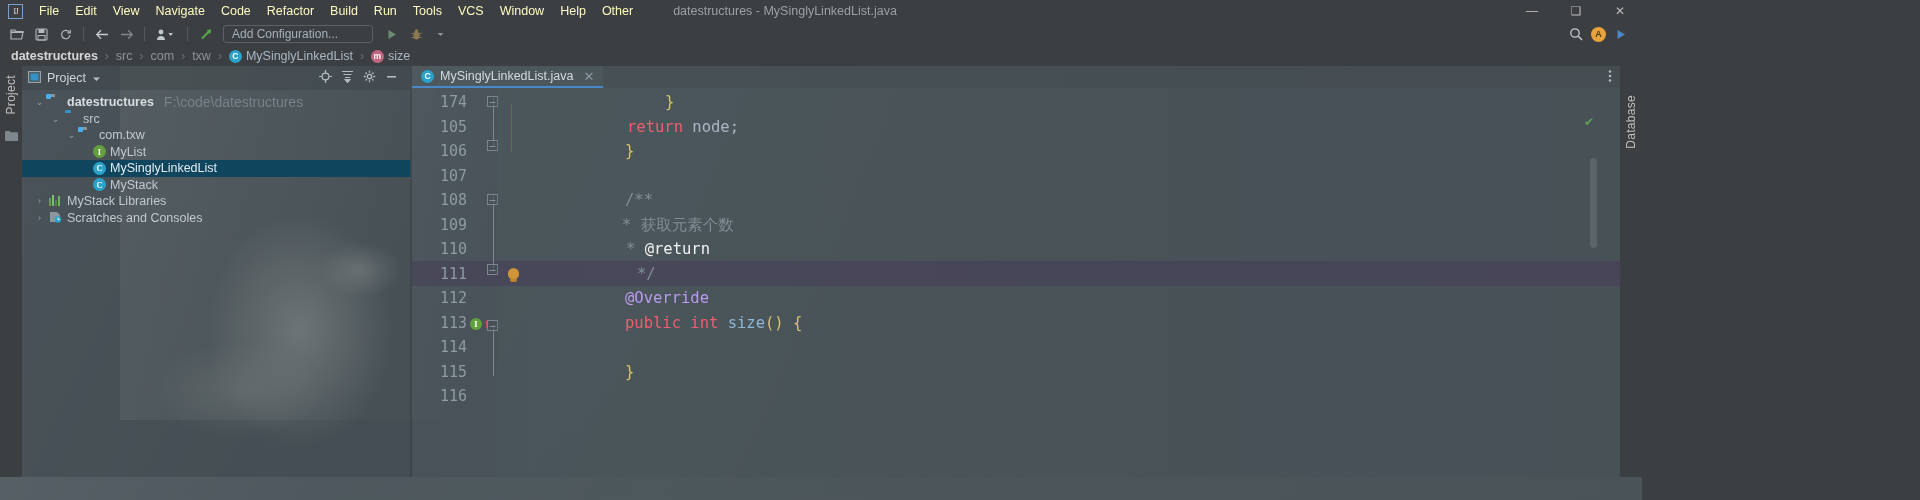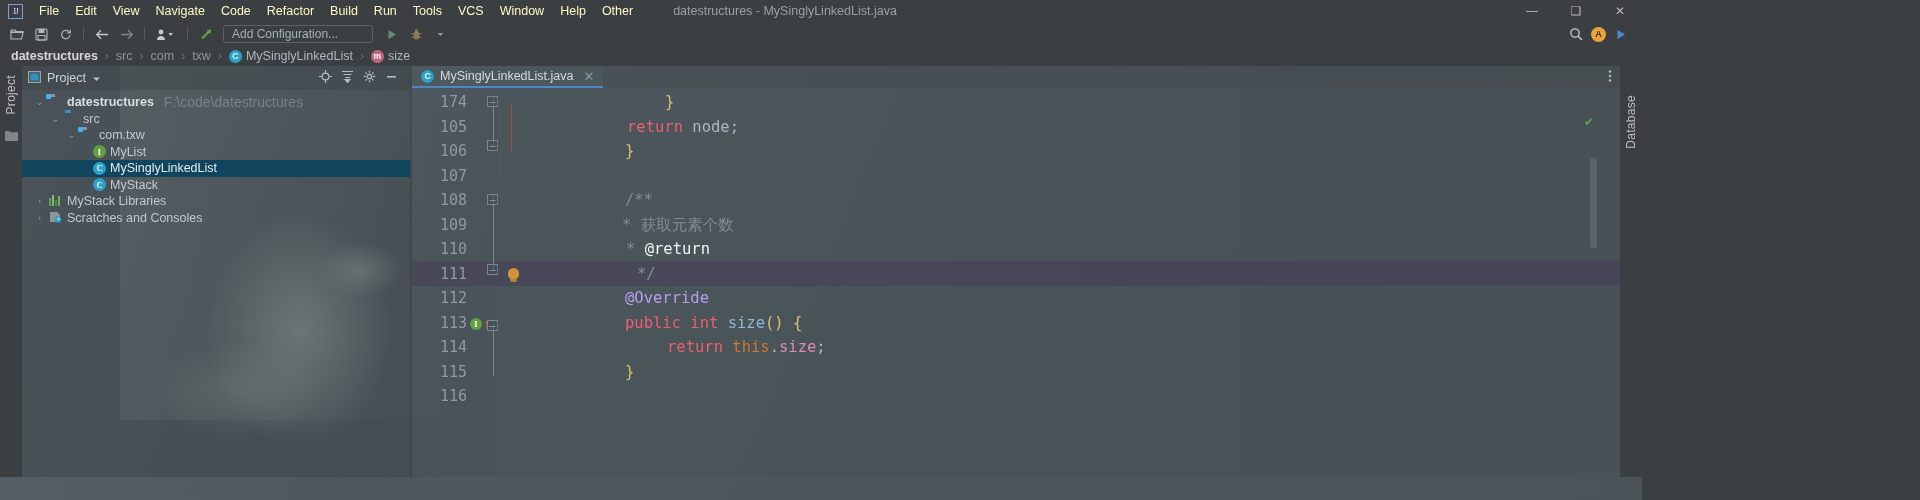--- a/index.html
+++ b/index.html
@@ -493,21 +493,20 @@
           <div class="cline" style="top:124.5px;left:125px"><span class="cmt">* 获取元素个数</span></div>
 
           <div class="cline" style="top:149px;  left:129px"><span class="cmt">* </span><span class="tag">@return</span></div>
 
           <div class="cline" style="top:173.5px;left:140px"><span class="cmt">*/</span></div>
 
           <div class="cline" style="top:198px;  left:128px"><span class="ann">@Override</span></div>
 
           <div class="cline" style="top:222.5px;left:128px"><span class="kw2">public</span><span class="id"> </span><span class="kw2">int</span><span class="id"> </span><span class="mth">size</span><span class="br">()</span><span class="id"> </span><span class="br">{</span></div>
 
-          <div class="cline" style="top:247px;  left:170px"><span class="kw2">return</span><span class="id"> </span><span class="thiskw">this</span><span class="id">.</span><span class="fld">size</span><span class="id">;</span></div>
 
           <div class="cline" style="top:271.5px;left:128px"><span class="br">}</span></div>
 
           <div class="cline" style="top:296px;  left:128px"></div>
         </div>
 
         <div class="editor-marks">
           <span class="chk">✔</span>
         </div>
         <div class="scrollthumb" style="top:70px;height:90px;"></div>

